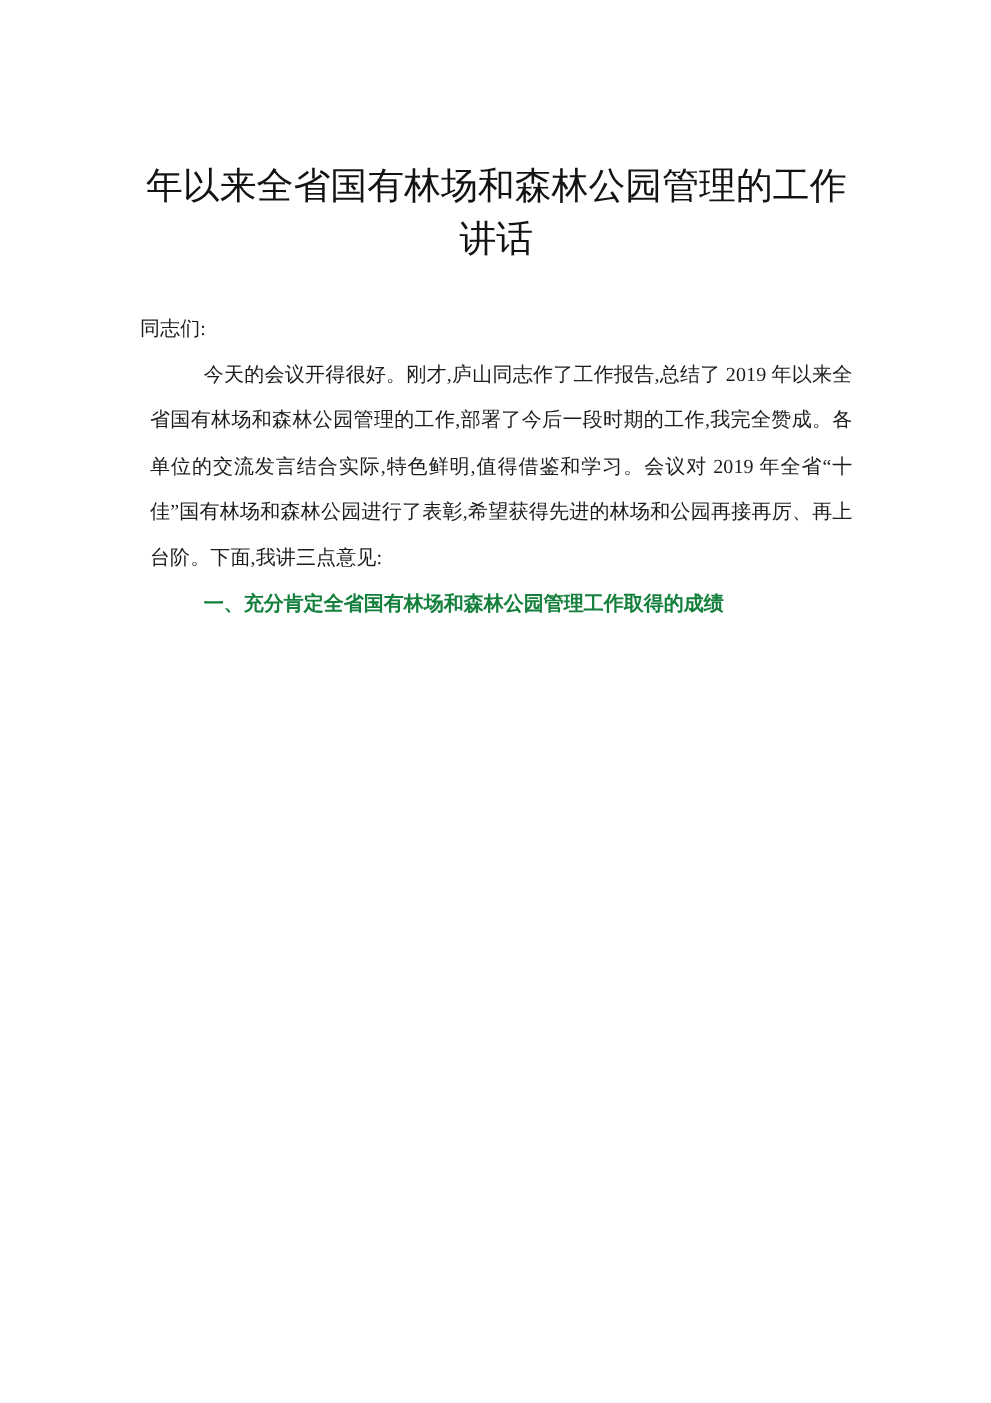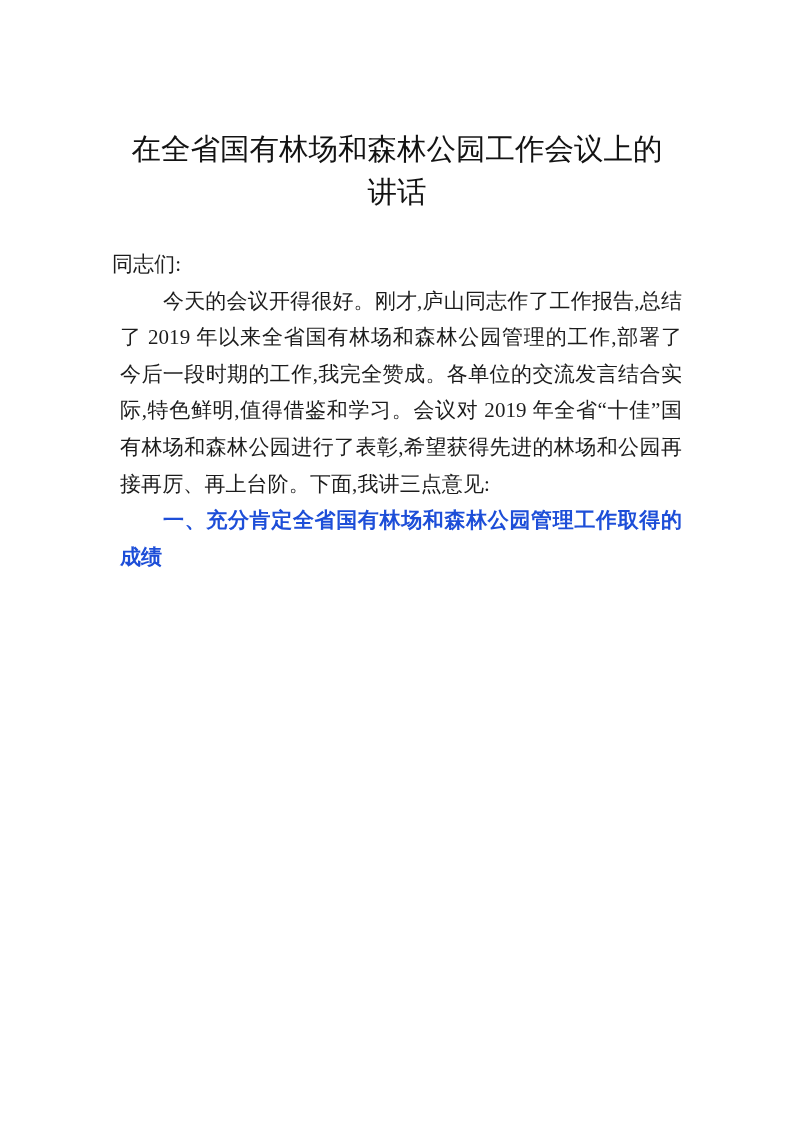--- a/index.html
+++ b/index.html
@@ -37,21 +37,21 @@
   
   .body-area {
     position: absolute;
     left: 112px;
     top: 246px;
     width: 570px;
   }
 
   .para {
     font-family: "Liberation Serif", "DejaVu Serif", serif;
-    font-size: 21px;
+    font-size: 16px;
     line-height: 36.6px;
     color: #1c1c1c;
     margin: 0;
     text-align: justify;
     text-justify: inter-character;
     text-align-last: left;
     letter-spacing: 0.1px;
     word-break: break-all;
     white-space: pre-wrap;
   }
@@ -62,31 +62,31 @@
   }
 
   .para.flush {
     text-indent: 0;
   }
 
   
   .para.heading {
     font-family: "Liberation Sans", "DejaVu Sans", sans-serif;
     font-weight: 700;
-    color: #1d4ed8;
+    color: #15803d;
     text-indent: 43px;
     letter-spacing: 0px;
   }
 </style>
 </head>
 <body>
 
 <div class="page">
 
-  <div class="doc-title">在全省国有林场和森林公园工作会议上的
+  <div class="doc-title">年以来全省国有林场和森林公园管理的工作
 讲话</div>
 
   <div class="body-area">
 
   <p class="para flush">同志们:</p>
       <p class="para indent">今天的会议开得很好。刚才,庐山同志作了工作报告,总结了 2019 年以来全省国有林场和森林公园管理的工作,部署了今后一段时期的工作,我完全赞成。各单位的交流发言结合实际,特色鲜明,值得借鉴和学习。会议对 2019 年全省“十佳”国有林场和森林公园进行了表彰,希望获得先进的林场和公园再接再厉、再上台阶。下面,我讲三点意见:</p>
       <p class="para indent heading">一、充分肯定全省国有林场和森林公园管理工作取得的成绩</p>
     </div>
 
 </div>

